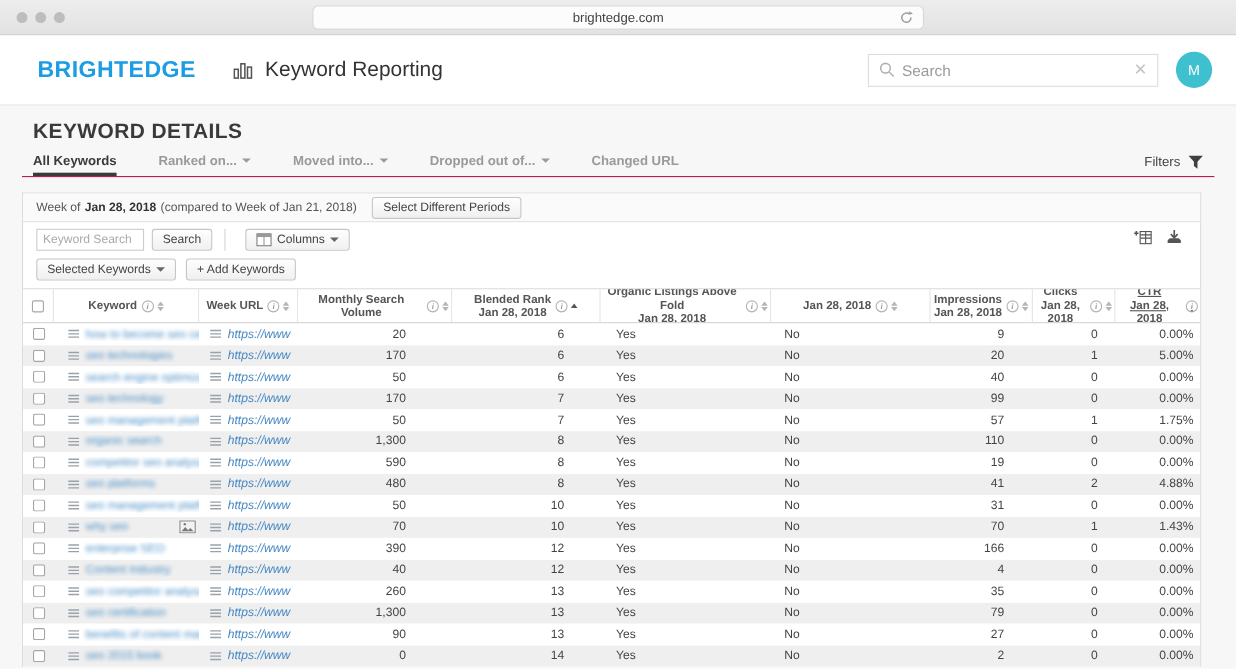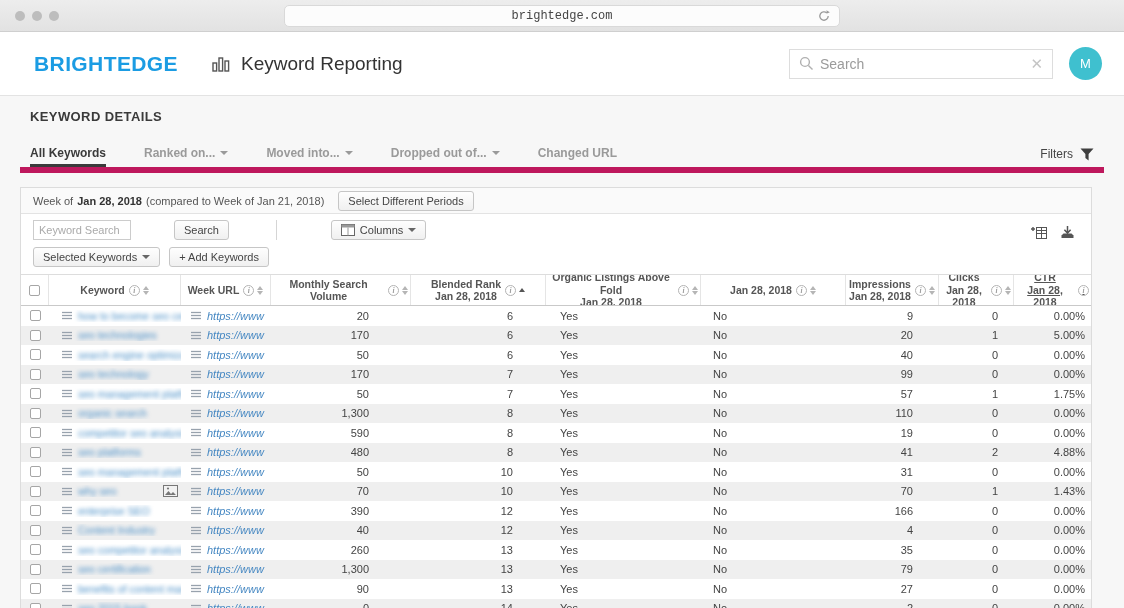--- a/index.html
+++ b/index.html
@@ -8,52 +8,52 @@
   }
   *{box-sizing:border-box; margin:0; padding:0;}
   html,body{background:#fff;}
   body{font-family:"Liberation Sans","DejaVu Sans",sans-serif;}
   .stage{position:relative; width:1124px; height:608px; overflow:hidden; background:#f7f7f7;}
 
   
   .chrome{position:relative; height:32px; background:linear-gradient(#ededed,#e2e2e2); border-bottom:1px solid #cfcfcf; display:flex; align-items:center;}
   .dots{display:flex; gap:7px; margin-left:15px;}
   .dot{width:10px; height:10px; border-radius:50%; background:#bdbdbd;}
-  .url-bar{position:absolute; left:50%; transform:translateX(-50%); top:5px; width:556px; height:22px; background:#fcfcfc; border:1px solid #d9d9d9; border-radius:5px; display:flex; align-items:center; justify-content:center; font-size:12px; color:#444;font-family:Liberation Mono, monospace;}
+  .url-bar{position:absolute; left:50%; transform:translateX(-50%); top:5px; width:556px; height:22px; background:#fcfcfc; border:1px solid #d9d9d9; border-radius:5px; display:flex; align-items:center; justify-content:center; font-size:12px; color:#444;}
   .url-bar .reload{position:absolute; right:8px; top:3px; line-height:0;}
 
   
   .app-header{height:64px; background:#fff; border-bottom:1px solid #e3e3e3; display:flex; align-items:center;}
   .logo{margin-left:34px; font-size:21px; font-weight:bold; letter-spacing:.4px; color:var(--brand-blue); width:178px;}
   .title-group{display:flex; align-items:center; gap:10px;}
   .title-group h1{font-size:19px; font-weight:400; color:#333;}
   .header-search{margin-left:auto; width:264px; height:30px; border:1px solid #ddd; background:#fff; display:flex; align-items:center; padding:0 9px; gap:6px;}
   .header-search input{flex:1; border:none; outline:none; font-size:14px; color:#666; font-family:inherit; background:transparent;}
   .header-search input::placeholder{color:#9b9b9b;}
   .header-search .x{color:#c4c4c4; font-size:15px; line-height:1; cursor:pointer;}
   .avatar{width:33px; height:33px; border-radius:50%; background:var(--avatar-teal); color:#fff; font-size:13px; display:flex; align-items:center; justify-content:center; margin:0 22px 0 16px;}
 
   
-  .page-heading{margin:13px 0 0 30px; font-size:13px; font-weight:bold; color:#3a3a3a; letter-spacing:.4px; height:18px;}
-  .tabs-row{margin:20px 20px 0; padding:0 10px; border-bottom:6px solid #be185d; display:flex; align-items:flex-end; height:26px;}
+  .page-heading{margin:13px 0 0 30px; font-size:19px; font-weight:bold; color:#3a3a3a; letter-spacing:.4px; height:18px;}
+  .tabs-row{margin:8px 20px 0; padding:0 10px; border-bottom:1px solid #be185d; display:flex; align-items:flex-end; height:26px;}
   .tabs{display:flex;}
   .tab{font-size:12px; font-weight:bold; color:#9a9a9a; margin-right:38px; padding-bottom:7px; cursor:pointer; display:flex; align-items:center; gap:5px; white-space:nowrap;}
   .tab.active{color:var(--active-tab); border-bottom:3px solid var(--active-tab); padding-bottom:4px;}
   .caret{width:0; height:0; border-left:4px solid transparent; border-right:4px solid transparent; border-top:4px solid #9a9a9a; display:inline-block;}
   .caret.dark{border-top-color:#666;}
   .filters{margin-left:auto; display:flex; align-items:center; gap:7px; font-size:12px; color:#444; padding-bottom:6px; cursor:pointer;}
 
   
   .card{margin:14px 20px 0; width:1072px; background:#fff; border:1px solid #dcdcdc; border-bottom:none;}
   .period-bar{height:26px; background:#fafafa; border-bottom:1px solid #e3e3e3; display:flex; align-items:center; padding-left:12px; font-size:11px; color:#555; gap:4px;}
   .period-bar b{color:#333;}
   .btn{display:inline-flex; align-items:center; gap:5px; height:20px; padding:0 9px; font-size:11px; color:#444; background:linear-gradient(#fefefe,#f0f0f0); border:1px solid #c6c6c6; border-radius:3px; cursor:pointer; font-family:inherit; white-space:nowrap;}
   .period-bar .btn{margin-left:10px;}
 
-  .toolbar1{padding:6px 12px 4px; display:flex; align-items:flex-end;gap:36px;}
+  .toolbar1{padding:6px 12px 4px; display:flex; align-items:flex-start;}
   .kw-input{width:98px; height:20px; border:1px solid #ccc; font-size:11px; padding:0 5px; color:#555; outline:none; font-family:inherit;}
   .kw-input::placeholder{color:#aaa;}
   .toolbar1 .btn{margin-left:7px;}
   .vdiv{width:1px; height:20px; background:#d5d5d5; margin:0 11px;}
   .tool-icons{margin-left:auto; display:flex; align-items:center; gap:12px; padding-right:4px;}
   .tool-icons span{cursor:pointer; line-height:0;}
   .toolbar2{padding:3px 12px 7px; display:flex; align-items:center; gap:9px;}
 
   
   .thead{display:flex; height:32px; border-top:1px solid #ddd; border-bottom:1px solid #c9c9c9; background:#fff;}

